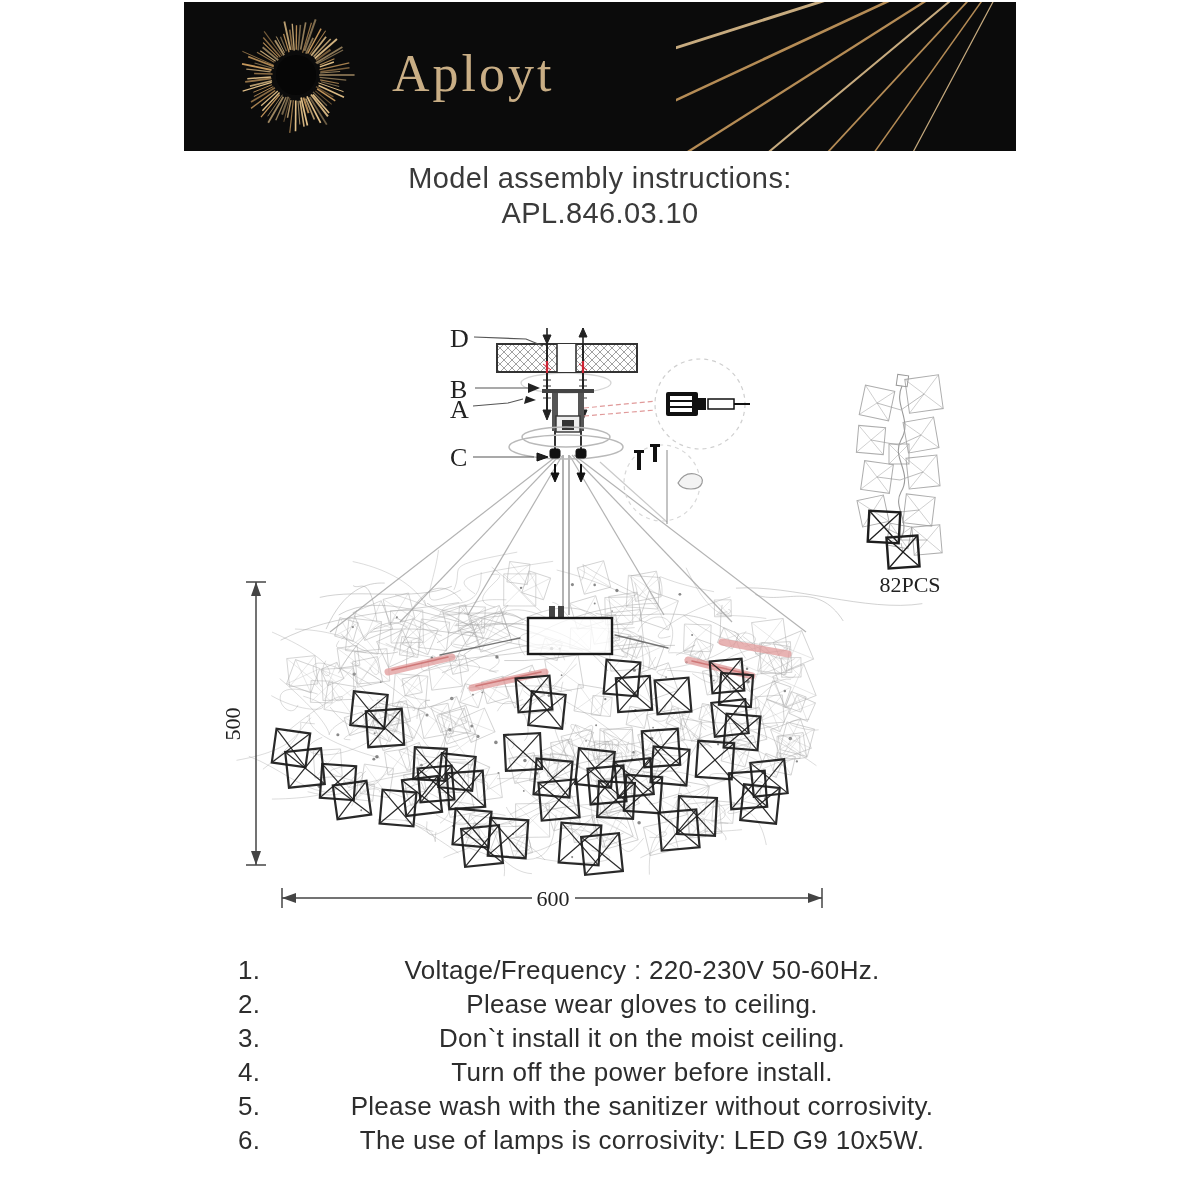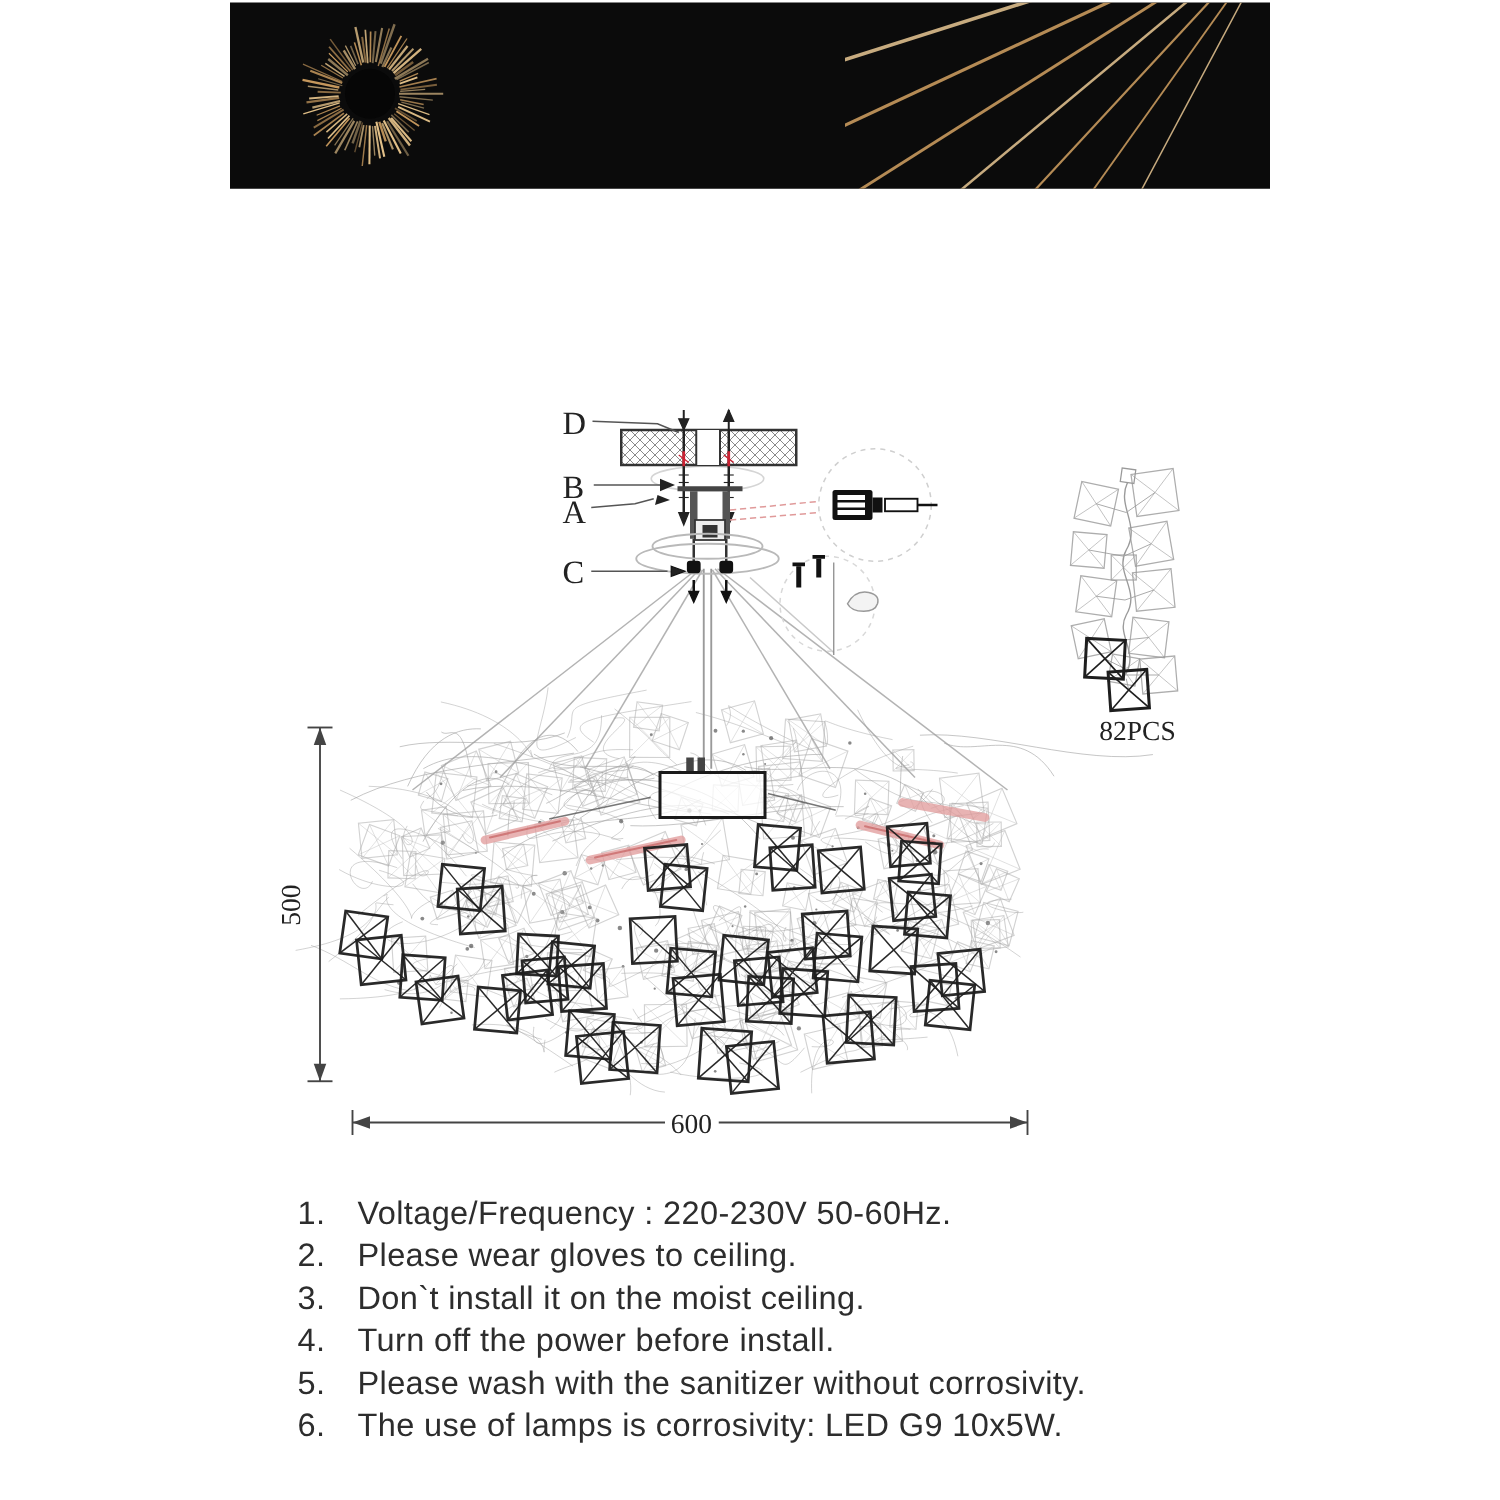--- a/index.html
+++ b/index.html
@@ -23,21 +23,21 @@
     color:#3a3a3a;font-size:29px;line-height:35px;letter-spacing:0.4px;
   }
   #diagram{position:absolute;left:0;top:240px;}
   .serif-label{font-family:"Liberation Serif",serif;fill:#222;}
   .instructions{
     position:absolute;left:238px;top:953px;width:760px;
     font-size:26px;line-height:34px;color:#2d2d2d;letter-spacing:0.3px;
   }
   .inst-row{display:flex;}
   .inst-num{width:48px;flex:none;}
-  .inst-text{flex:1;white-space:nowrap;}
+  .inst-text{flex:1;white-space:nowrap;text-align:center;}
 </style>
 </head>
 <body>
 
 <div class="banner">
   <svg id="logoSvg" width="170" height="149">
       <line x1="107.18587223152882" y1="73.01085539723748" x2="142.56123860443654" y2="73.02741779569136" stroke="#e3c189" stroke-width="1.4735897953854873" opacity="0.6730369284283371"></line>
       <line x1="107.59812241563324" y1="75.39924383230675" x2="134.25411623896827" y2="78.10938439553543" stroke="#e3c189" stroke-width="1.1835971171269195" opacity="0.535771600168664"></line>
       <line x1="108.08548673529475" y1="77.7799111735401" x2="126.90879048497715" y2="81.51551016329185" stroke="#c89a5e" stroke-width="1.2225720717106014" opacity="0.7441067390376702"></line>
       <line x1="109.06304340975085" y1="79.66391962052933" x2="127.20211616944346" y2="84.48685037500015" stroke="#e3c189" stroke-width="1.1098708802834154" opacity="0.5290115623385645"></line>
@@ -108,37 +108,40 @@
       <line x1="104.03921642986006" y1="58.25358277315051" x2="118.51570406311046" y2="47.60065493206287" stroke="#c89a5e" stroke-width="1.993686666735448" opacity="0.5618624970200472"></line>
       <line x1="103.79488642689304" y1="61.067614883301246" x2="130.4149474276863" y2="45.021005024507815" stroke="#e3c189" stroke-width="1.8073051212355495" opacity="0.599224808847066"></line>
       <line x1="105.17420246842454" y1="61.740735549198924" x2="131.069404319368" y2="47.97110592175824" stroke="#e3c189" stroke-width="1.261011458723806" opacity="0.5093074137461372"></line>
       <line x1="107.7681244768037" y1="62.92533430400557" x2="122.48307231873457" y2="56.68806554575207" stroke="#c89a5e" stroke-width="1.1785307098180056" opacity="0.8530612111440861"></line>
       <line x1="107.78074890719424" y1="64.83661682549024" x2="121.90884721550735" y2="59.986766197656884" stroke="#e3c189" stroke-width="1.4586050474317744" opacity="0.9843140512588435"></line>
       <line x1="107.5564906902159" y1="67.64166392275595" x2="137.2726797716287" y2="60.88219664356251" stroke="#c89a5e" stroke-width="1.3039565901737662" opacity="0.813867031421978"></line>
       <line x1="108.39544999208645" y1="69.69275560707655" x2="137.54240030881712" y2="65.7413594230711" stroke="#c89a5e" stroke-width="1.5756093438249081" opacity="0.5853908033459447"></line>
       <line x1="108.11840143757206" y1="71.06324857218071" x2="128.13527729516505" y2="69.4558570956759" stroke="#e3c189" stroke-width="1.079275113879703" opacity="0.6282701080664993"></line>
       <circle cx="84" cy="73" r="20" fill="#060606"></circle>
     </svg>
+  <div class="brand">Aployt</div>
   <svg id="raysSvg" width="340" height="149">
       <line x1="352" y1="-66" x2="131.34836549063147" y2="348.9853686436957" stroke="#dcbd8c" stroke-width="1.2" opacity="0.9"></line>
       <line x1="352" y1="-66" x2="79.73784899894088" y2="317.11006399242046" stroke="#c89a5e" stroke-width="1.48" opacity="0.9"></line>
       <line x1="352" y1="-66" x2="32.6625869970872" y2="278.8530363163519" stroke="#c89a5e" stroke-width="1.76" opacity="0.9"></line>
       <line x1="352" y1="-66" x2="-9.093256088955854" y2="234.85155875792924" stroke="#dcbd8c" stroke-width="2.04" opacity="0.9"></line>
       <line x1="352" y1="-66" x2="-44.834124985947085" y2="185.83859364012844" stroke="#c89a5e" stroke-width="2.3200000000000003" opacity="0.9"></line>
       <line x1="352" y1="-66" x2="-73.9646599072255" y2="132.63058301812876" stroke="#c89a5e" stroke-width="2.6" opacity="0.9"></line>
       <line x1="352" y1="-66" x2="-95.99961386268518" y2="76.11384865270875" stroke="#dcbd8c" stroke-width="2.88" opacity="0.9"></line>
       <line x1="352" y1="-66" x2="-110.57193574554367" y2="17.22982795020421" stroke="#c89a5e" stroke-width="3.16" opacity="0.9"></line>
       <line x1="352" y1="-66" x2="-117.43888455047397" y2="-43.04060819606147" stroke="#c89a5e" stroke-width="3.4400000000000004" opacity="0.9"></line>
       <line x1="352" y1="-66" x2="-116.48607287443616" y2="-103.693494434564" stroke="#dcbd8c" stroke-width="3.7200000000000006" opacity="0.9"></line>
       <line x1="352" y1="-66" x2="-107.7293723448887" y2="-163.71849468434675" stroke="#c89a5e" stroke-width="4" opacity="0.9"></line>
       <line x1="352" y1="-66" x2="-91.31464923537249" y2="-222.1157319853404" stroke="#c89a5e" stroke-width="4.28" opacity="0.9"></line>
     </svg>
 </div>
 
 <div class="title-block">
+  <div>Model assembly instructions:</div>
+  <div>APL.846.03.10</div>
 </div>
 
 <svg id="diagram" width="1200" height="720" viewBox="0 0 1200 720">
   <defs>
     <pattern id="hatch" patternUnits="userSpaceOnUse" width="8" height="8">
       <path d="M0,8 L8,0" stroke="#8a8a8a" stroke-width="0.8" fill="none"></path>
       <path d="M0,0 L8,8" stroke="#8a8a8a" stroke-width="0.8" fill="none"></path>
     </pattern>
   </defs>
 

